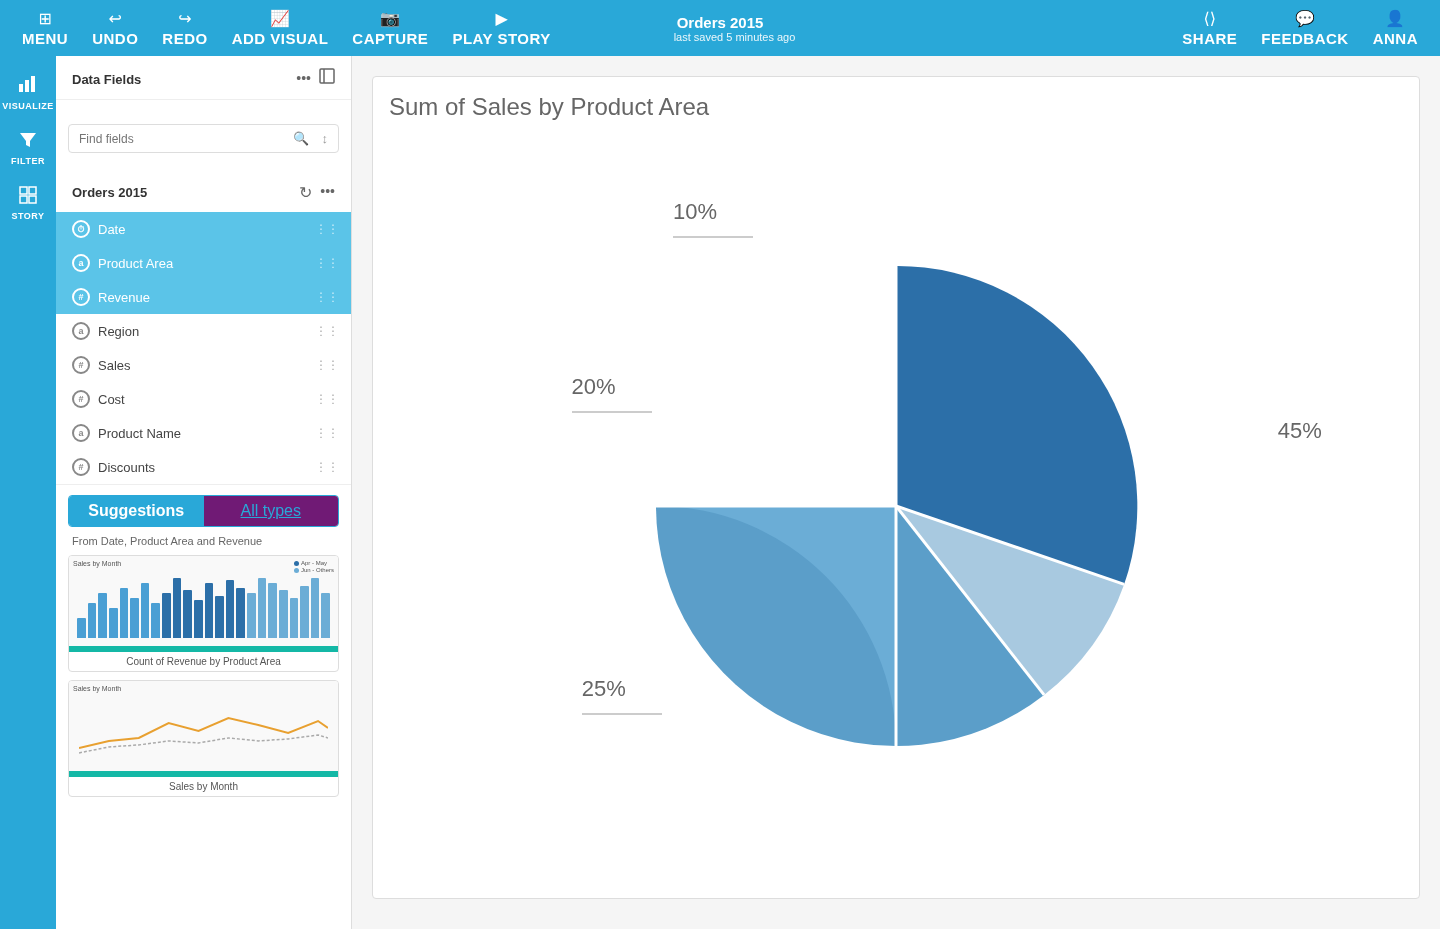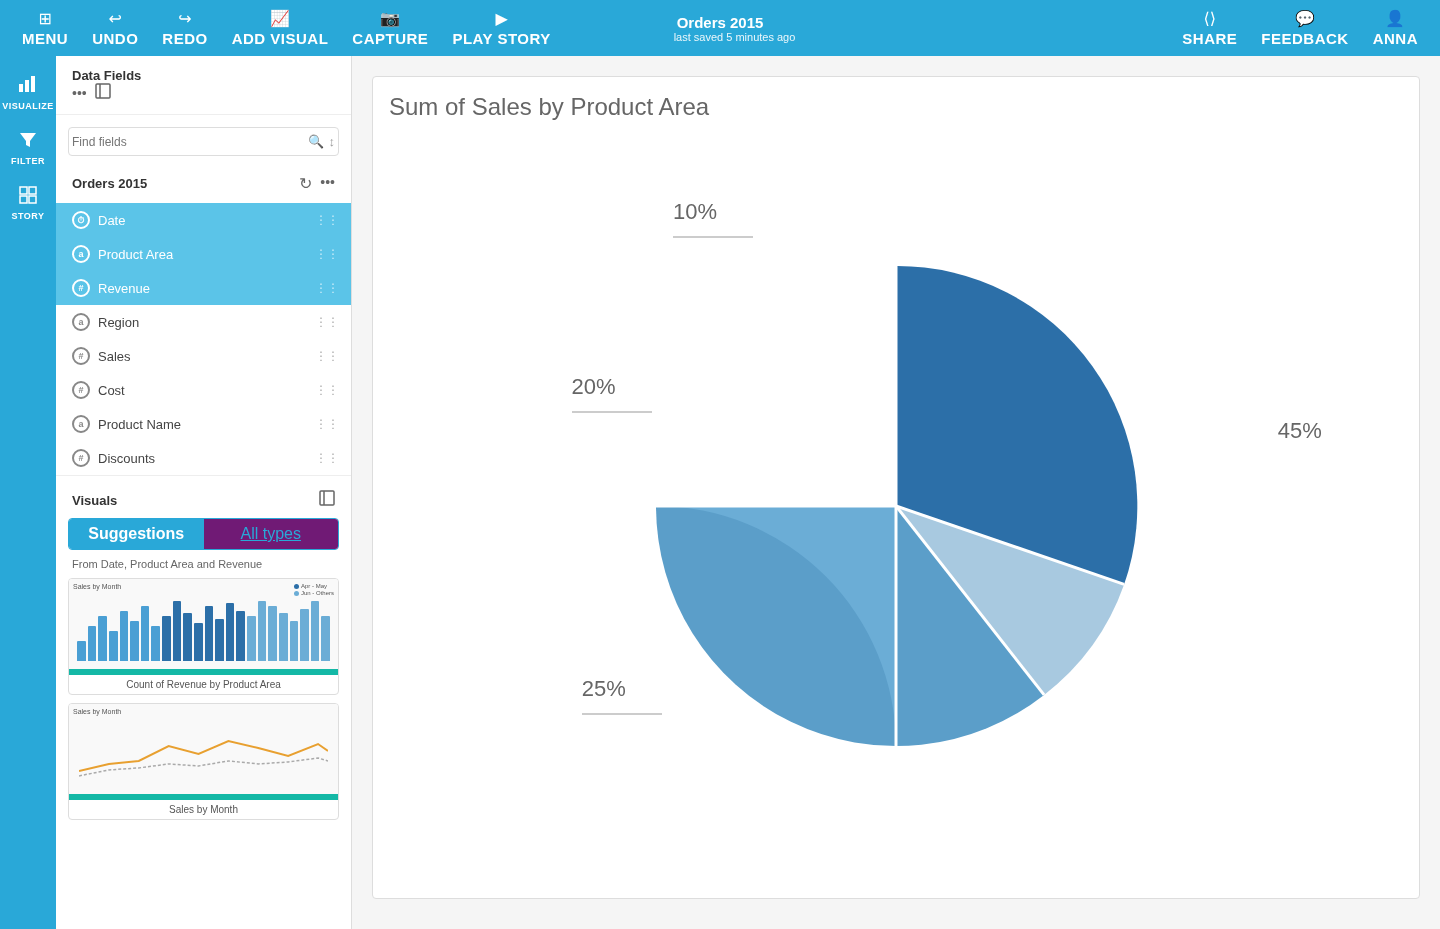--- a/index.html
+++ b/index.html
@@ -93,37 +93,36 @@
       width: 296px;
       background: white;
       border-right: 1px solid #ddd;
       display: flex;
       flex-direction: column;
       overflow: hidden;
     }
 
     .data-fields-header {
       display: flex;
-      align-items: flex-start;
+      align-items: flex-end;
       justify-content: space-between;
       padding: 12px 16px;
       border-bottom: 1px solid #eee;
-      flex-direction: column;
     }
     .data-fields-title { font-size: 13px; font-weight: 600; color: #333; }
     .data-fields-icons { display: flex; gap: 8px; align-items: center; color: #666; font-size: 14px; }
 
     .search-bar {
       display: flex;
       align-items: center;
-      margin: 12px 12px;
+      margin: 24px 12px;
       border: 1px solid #ddd;
       border-radius: 4px;
-      padding: 6px 3px;
-      gap: 4px;
+      padding: 6px 10px;
+      gap: 12px;
     }
     .search-bar input {
       border: none;
       outline: none;
       flex: 1;
       font-size: 12px;
       color: #999;
     }
     .search-bar .icon { color: #999; font-size: 13px; }
 
@@ -461,29 +460,20 @@
       <span class="drag-handle">⋮⋮</span>
     </div>
         <div class="field-item">
       <div class="field-icon">#</div>
       <span class="field-name">Discounts</span>
       <span class="drag-handle">⋮⋮</span>
     </div>
       </div>
 
     <div class="visuals-section">
-      <div class="visuals-header">
-        <span class="visuals-title">Visuals</span>
-        <span>
-          <svg width="16" height="16" viewBox="0 0 16 16" fill="none" stroke="#666" stroke-width="1.5">
-            <rect x="1" y="1" width="14" height="14" rx="1"></rect>
-            <line x1="5" y1="1" x2="5" y2="15"></line>
-          </svg>
-        </span>
-      </div>
 
       <div class="visuals-tabs">
         <div class="visuals-tab active">Suggestions</div>
         <div class="visuals-tab">All types</div>
       </div>
 
       <div class="visuals-hint">From Date, Product Area and Revenue</div>
 
       <div class="visual-card">
         <div class="visual-card-chart">

